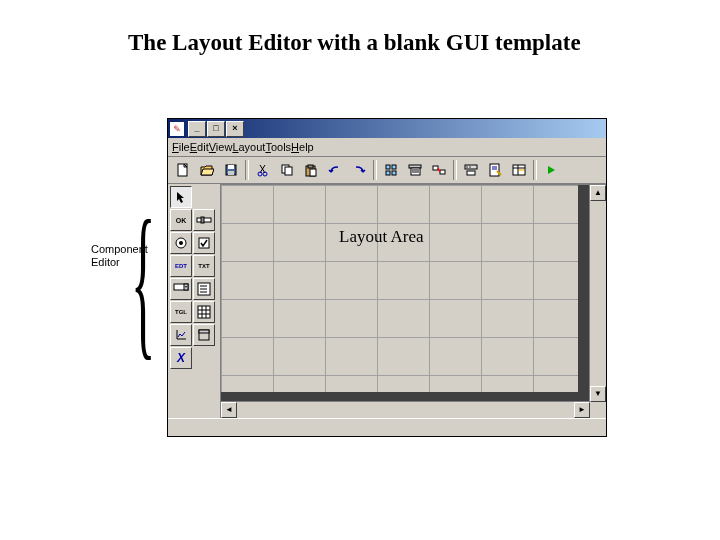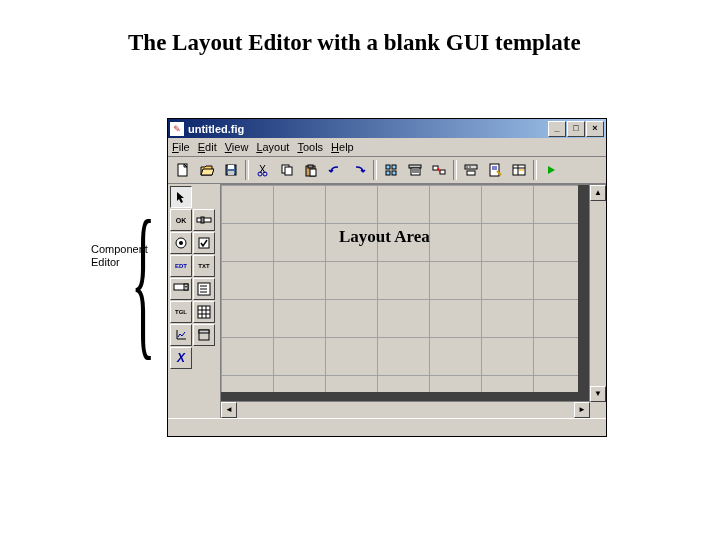--- a/index.html
+++ b/index.html
@@ -73,21 +73,20 @@
     border-right-color: #404040; border-bottom-color: #404040;
     font-size: 9px; line-height: 12px; text-align: center;
     font-family: Arial; font-weight: bold; color: #000;
   }
   .menubar {
     height: 18px;
     background: #d4d0c8;
     display: flex;
     align-items: center;
     padding: 0 4px;
-    gap: 8px;
     border-bottom: 1px solid #808080;
   }
   .menubar span { font-size: 11px; }
   .menubar span u { text-decoration: underline; }
   .toolbar {
     height: 26px;
     background: #d4d0c8;
     display: flex;
     align-items: center;
     padding: 0 3px;
@@ -159,21 +158,20 @@
     position: absolute; left: 0; right: 16px; bottom: 16px; height: 10px;
     background: #404040;
   }
   .layout-label {
     position: absolute;
     top: 42px; left: 118px;
     font-family: "Times New Roman", serif;
     font-size: 17px;
     color: #000;
     background: transparent;
-    font-weight: bold;
   }
   .scroll-v {
     position: absolute; top: 0; right: 0; bottom: 16px; width: 16px;
     background: #d4d0c8;
     border-left: 1px solid #808080;
   }
   .scroll-h {
     position: absolute; left: 0; right: 16px; bottom: 0; height: 16px;
     background: #d4d0c8;
     border-top: 1px solid #808080;
@@ -197,21 +195,20 @@
 <div class="side-label">
   <span>Component</span><br>
   <span>Editor</span>
 </div>
 <div class="brace">{</div>
 
 <div class="app-window">
 
   <div class="titlebar">
     <span class="app-icon">✎</span>
-    <span class="title-text">untitled.fig</span>
     <div class="win-btns">
       <div class="win-btn">_</div>
       <div class="win-btn">□</div>
       <div class="win-btn">×</div>
     </div>
   </div>
 
   <div class="menubar">
     <span><u>F</u>ile</span>
     <span><u>E</u>dit</span>

